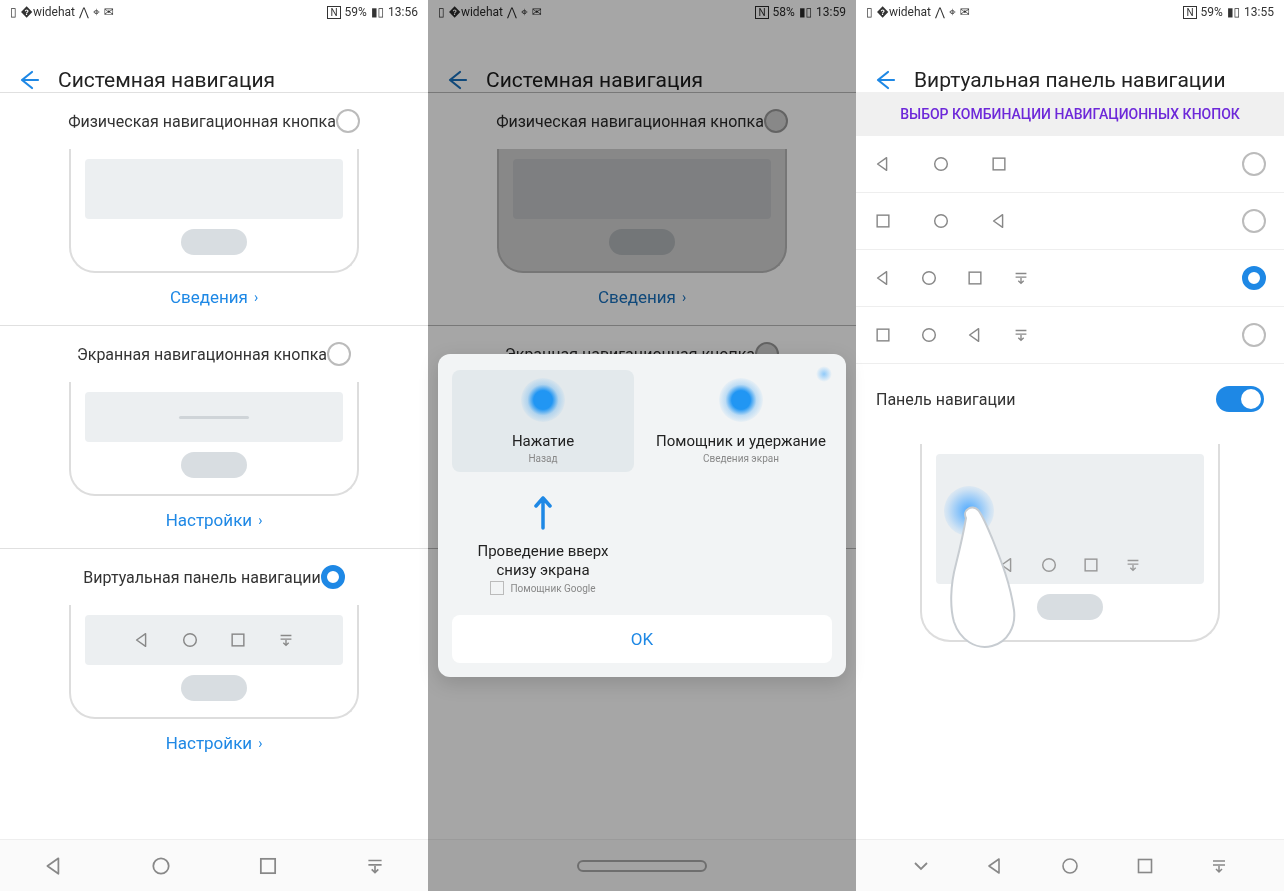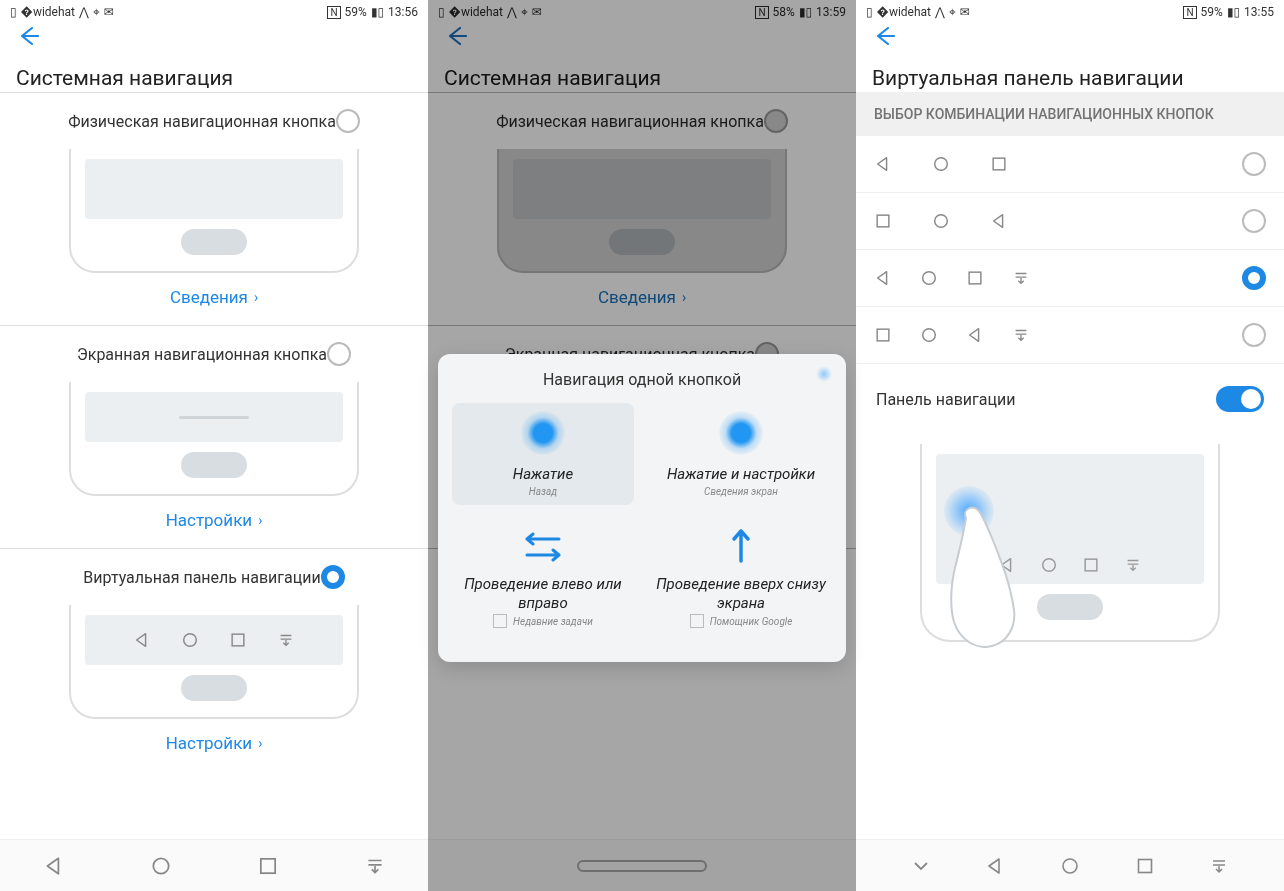--- a/index.html
+++ b/index.html
@@ -2,56 +2,56 @@
 <html><head>
 <meta charset="utf-8">
 <style>
 * { margin:0; padding:0; box-sizing:border-box; font-family:-apple-system,Roboto,Arial,sans-serif; -webkit-font-smoothing:antialiased; }
 body { background:#fff; width:1284px; height:891px; display:flex; overflow:hidden; }
 .screen { width:428px; height:891px; background:#fff; position:relative; display:flex; flex-direction:column; }
 .screen2 { background:#fff; }
 .statusbar { height:24px; display:flex; justify-content:space-between; align-items:center; padding:0 10px; font-size:12px; color:#333; }
 .sb-left, .sb-right { display:flex; gap:4px; align-items:center; }
 .sb-right .batt { font-size:12px; }
-.header { height:68px; display:flex; align-items:flex-start; padding:0 16px; gap:18px;flex-direction:column; }
+.header { height:68px; display:flex; align-items:flex-end; padding:0 16px; gap:18px; }
 .back-arrow { width:24px; height:24px; color:#1e88e5; display:flex; align-items:center; justify-content:center; }
 .header-title { font-size:21px; color:#222; font-weight:400; }
 .divider { height:1px; background:#e0e0e0; }
 .option-row { display:flex; align-items:center; justify-content:center; padding:16px 20px 10px; }
 .option-label { font-size:16px; color:#333; }
 .radio { width:24px; height:24px; border:2px solid #bbb; border-radius:50%; background:#fff; }
 .radio.checked { border:6px solid #1e88e5; }
 .preview { margin:6px auto 0; width:290px; }
 .phone-frame { border:2px solid #ddd; border-top:none; border-radius:0 0 26px 26px; padding:10px 14px 16px; background:#fff; }
 .frame-inner { background:#eceff1; height:50px; border-radius:4px; margin-bottom:10px; position:relative; display:flex; align-items:center; justify-content:center; gap:22px; }
 .frame-inner.tall { height:60px; }
 .pill { width:66px; height:26px; background:#d8dde1; border-radius:14px; margin:0 auto; }
 .pill-line { width:70px; height:3px; background:#cfd4d8; border-radius:2px; }
 .nav-icons { display:flex; gap:30px; justify-content:center; align-items:center; color:#888; }
 .link-row { text-align:center; padding:14px 0 18px; font-size:17px; color:#1e88e5; display:flex; align-items:center; justify-content:center; gap:6px; }
 .chev { font-size:14px; color:#1e88e5; }
-.section-head { background:#f0f0f0; padding:14px 18px; font-size:14px; color:#737373; font-weight:500; }
+.section-head { background:#f0f0f0; padding:14px 18px; font-size:14px; color:#6d28d9; font-weight:500;text-align:center; }
 .combo-row { display:flex; align-items:center; padding:16px 18px; border-bottom:1px solid #eee; }
 .combo-icons { display:flex; gap:40px; align-items:center; flex:1; color:#888; }
 .combo-icons.four { gap:28px; }
 .combo-radio { width:24px; height:24px; border:2px solid #bbb; border-radius:50%; }
 .combo-radio.checked { border:6px solid #1e88e5; }
 .toggle-row { display:flex; justify-content:space-between; align-items:center; padding:22px 20px; }
 .switch { width:48px; height:26px; background:#1e88e5; border-radius:14px; position:relative; }
 .switch::after { content:""; position:absolute; right:3px; top:3px; width:20px; height:20px; background:#fff; border-radius:50%; }
 .big-preview { margin:10px auto; width:300px; }
 .big-frame { border:2px solid #ddd; border-top:none; border-radius:0 0 30px 30px; padding:10px 14px 20px; position:relative; }
 .big-screen-area { background:#eceff1; height:130px; border-radius:4px; margin-bottom:10px; display:flex; align-items:flex-end; justify-content:center; gap:24px; padding-bottom:10px; color:#999; font-size:14px; }
 .finger { position:absolute; left:18px; bottom:2px; width:80px; height:150px; pointer-events:none; }
 .touch-glow { width:50px; height:50px; border-radius:50%; background:radial-gradient(circle,#4da9ff 0%,rgba(77,169,255,0.2) 60%,transparent 80%); position:absolute; top:-2px; left:4px; }
 .overlay { position:absolute; inset:0; background:rgba(0,0,0,0.35); z-index:5; }
 .modal { position:absolute; left:10px; right:10px; top:354px; background:#f2f4f5; border-radius:12px; padding:16px 14px 14px; z-index:6; box-shadow:0 6px 20px rgba(0,0,0,0.15); }
 .modal-title { text-align:center; font-size:16px; color:#333; margin-bottom:14px; }
 .modal-grid { display:grid; grid-template-columns:1fr 1fr; gap:12px 16px; margin-bottom:12px; }
-.modal-cell { text-align:center; padding:8px 4px; border-radius:8px;font-style:italic; }
+.modal-cell { text-align:center; padding:8px 4px; border-radius:8px; }
 .modal-cell.sel { background:#e3e9ec; }
 .glow-dot { width:44px; height:44px; margin:0 auto 10px; border-radius:50%; background:radial-gradient(circle,#2196f3 0%, #2196f3 30%, rgba(33,150,243,0.25) 50%, transparent 75%); }
 .swipe-arrows { width:44px; height:36px; margin:4px auto 10px; display:flex; flex-direction:column; justify-content:center; gap:2px; color:#1e88e5; }
 .up-arrow { width:28px; height:40px; margin:0 auto 10px; color:#1e88e5; display:flex; align-items:center; justify-content:center; }
 .cell-t1 { font-size:15px; color:#222; line-height:1.25; }
 .cell-t2 { font-size:10px; color:#888; margin-top:2px; display:flex; align-items:center; justify-content:center; gap:6px; }
 .chk { width:14px; height:14px; border:1.5px solid #bbb; display:inline-block; }
 .modal-note { text-align:center; font-size:13.5px; color:#888; line-height:1.45; padding:0 6px; }
 .modal-note .lnk { color:#1e88e5; }
 .modal-btn { margin-top:12px; background:#fff; border-radius:8px; text-align:center; padding:14px; font-size:17px; color:#1e88e5; }
@@ -247,60 +247,45 @@
       </div>
     <div class="divider"></div>
     <div class="option-row">
         <div class="option-label">Виртуальная панель навигации</div>
       </div>
   </div>
   <div class="overlay"></div>
 
   <div class="modal">
     <div class="modal-corner-dot"></div>
-    <div class="modal-title">Навигация одной кнопкой</div>
     <div class="modal-grid">
       <div class="modal-cell sel">
         <div class="glow-dot"></div>
         <div class="cell-t1">Нажатие</div>
         <div class="cell-t2">Назад</div>
       </div>
       <div class="modal-cell">
         <div class="glow-dot"></div>
-        <div class="cell-t1">Нажатие и настройки</div>
+        <div class="cell-t1">Помощник и удержание</div>
         <div class="cell-t2">Сведения экран</div>
-      </div>
-      <div class="modal-cell">
-        <div class="swipe-arrows">
-          <svg width="44" height="14" viewBox="0 0 44 14">
-              <path d="M6 7 L38 7 M6 7 L12 2 M6 7 L12 12" stroke="currentColor" stroke-width="3" fill="none" stroke-linecap="round"></path>
-            </svg>
-          <svg width="44" height="14" viewBox="0 0 44 14">
-              <path d="M6 7 L38 7 M38 7 L32 2 M38 7 L32 12" stroke="currentColor" stroke-width="3" fill="none" stroke-linecap="round"></path>
-            </svg>
-        </div>
-        <div class="cell-t1">Проведение влево или вправо</div>
-        <div class="cell-t2">
-            <span class="chk"></span>
-            <span>Недавние задачи</span>
-          </div>
       </div>
       <div class="modal-cell">
         <div class="up-arrow">
           <svg width="24" height="40" viewBox="0 0 24 40">
               <path d="M12 36 L12 6 M12 6 L5 14 M12 6 L19 14" stroke="currentColor" stroke-width="3.5" fill="none" stroke-linecap="round"></path>
             </svg>
         </div>
         <div class="cell-t1">Проведение вверх снизу экрана</div>
         <div class="cell-t2">
             <span class="chk"></span>
             <span>Помощник Google</span>
           </div>
       </div>
     </div>
+    <div class="modal-btn">OK</div>
   </div>
 
   <div class="sys-navbar s2">
     <div class="sys-pill"></div>
   </div>
 </div>
 
 <div class="screen">
   <div class="statusbar">
     <div class="sb-left">

